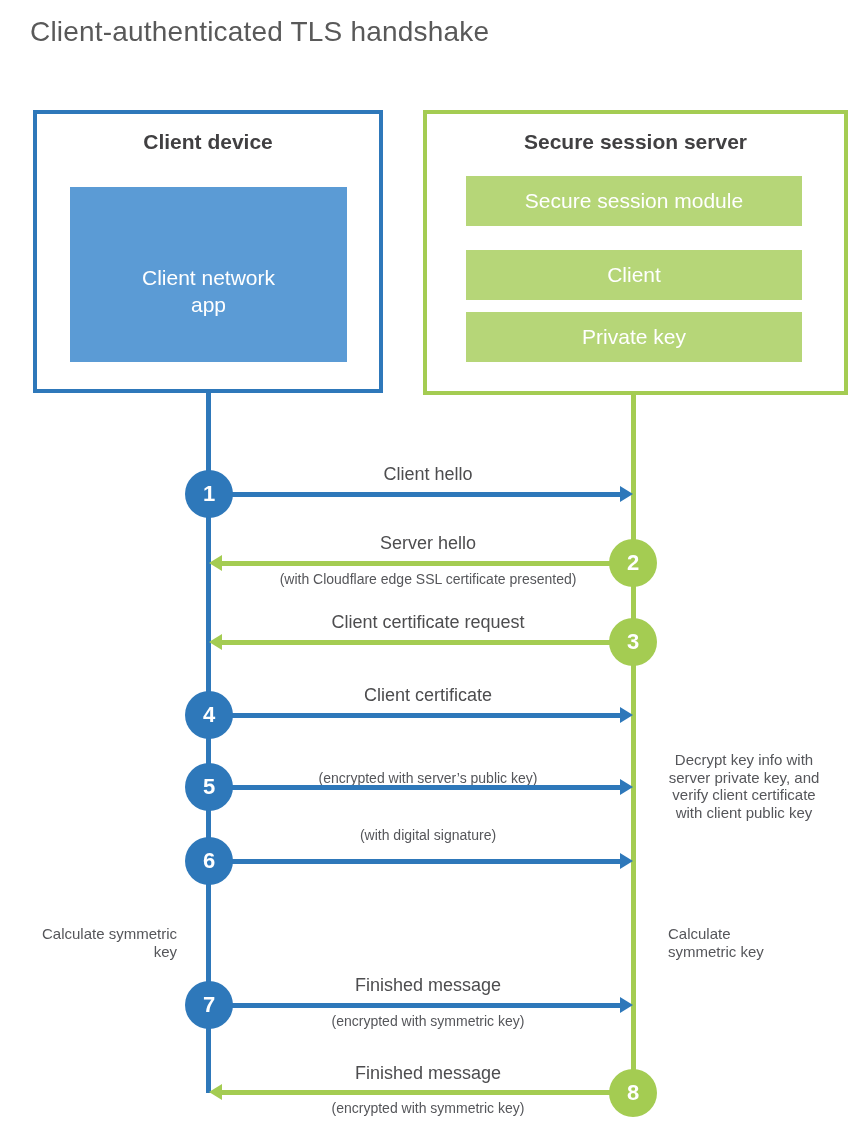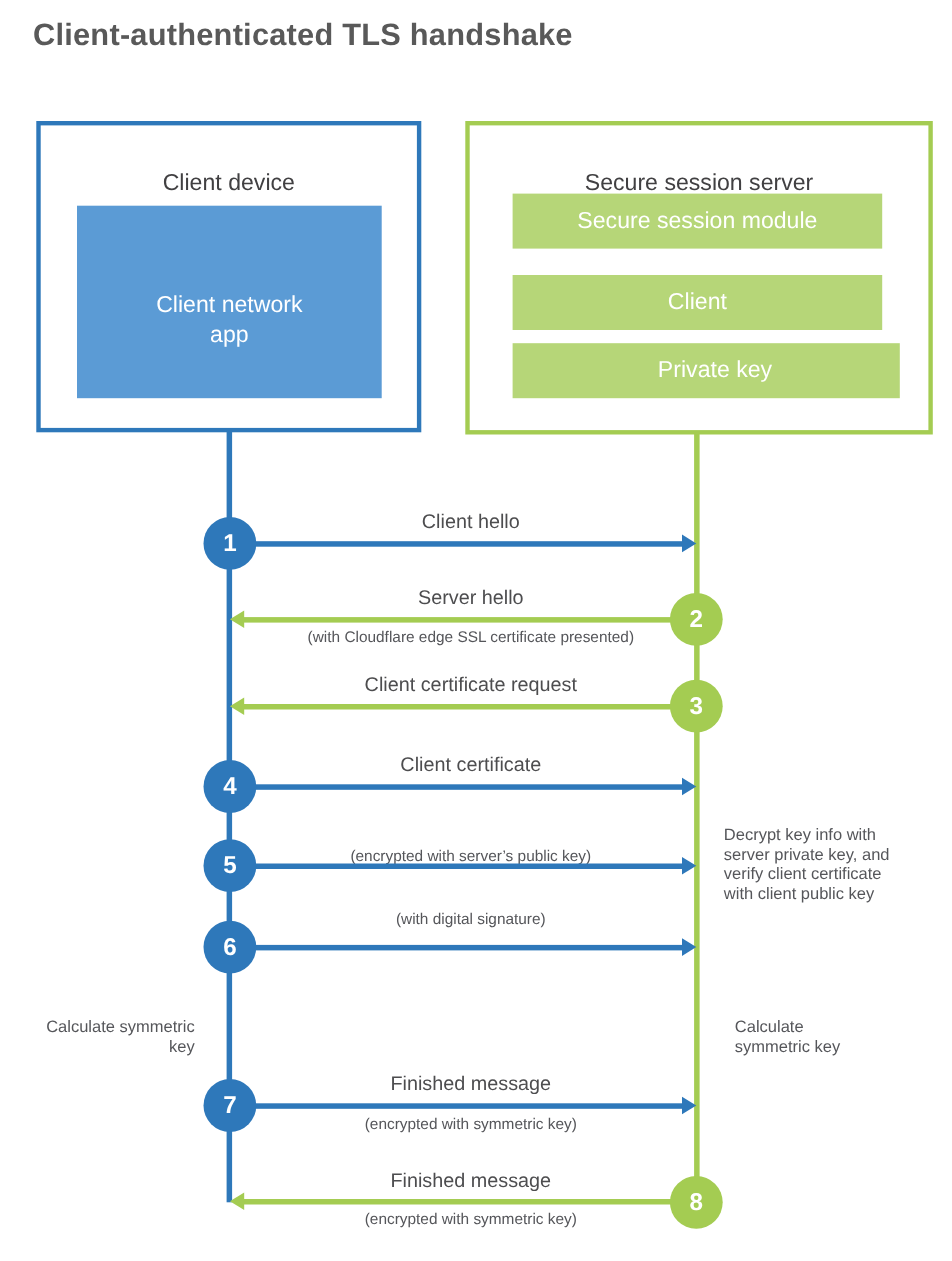--- a/index.html
+++ b/index.html
@@ -11,48 +11,48 @@
     --label-gray: #4d4d4f;
     --sub-gray: #55565a;
     --heading-dark: #414042;
   }
   html,body{margin:0;padding:0;background:#ffffff;}
   body{font-family:"Liberation Sans","DejaVu Sans",sans-serif;}
   .canvas{position:relative;width:865px;height:1146px;background:#ffffff;overflow:hidden;}
 
   .page-title{
     position:absolute;left:30px;top:16px;
-    font-size:28px;font-weight:700;color:var(--title-gray);
+    font-size:28px;font-weight:400;color:var(--title-gray);
     letter-spacing:0.2px;
   }
 
   
   .actor-box{
     position:absolute;box-sizing:border-box;background:#ffffff;
   }
   .client-box{left:33px;top:110px;width:350px;height:283px;border:4px solid var(--blue);}
   .server-box{left:423px;top:110px;width:425px;height:285px;border:4px solid var(--green);}
   .actor-title{
-    margin-top:41px;text-align:center;
-    font-size:21px;font-weight:normal;color:var(--heading-dark);
+    margin-top:16px;text-align:center;
+    font-size:21px;font-weight:bold;color:var(--heading-dark);
   }
   .client-app{
     position:absolute;left:70px;top:187px;width:277px;height:175px;
     background:var(--blue-fill);color:#ffffff;
     display:flex;align-items:center;justify-content:center;text-align:center;
     font-size:21px;line-height:27px;
   }
   .client-app span{display:inline-block;max-width:160px;margin-top:33px;}
   .server-bar{
     position:absolute;left:466px;width:336px;height:50px;
     background:var(--green-fill);color:#ffffff;
     display:flex;align-items:center;justify-content:center;
     font-size:21px;
   }
-  .bar-1{top:176px;} .bar-2{top:250px;} .bar-3{top:312px;padding-left:16px;}
+  .bar-1{top:176px;} .bar-2{top:250px;} .bar-3{top:312px;}
 
   
   .lifeline{position:absolute;width:5px;}
   .lifeline-blue{left:206px;top:391px;height:702px;background:var(--blue);}
   .lifeline-green{left:631px;top:393px;height:700px;background:var(--green);}
 
   
   .step-circle{
     position:absolute;width:48px;height:48px;border-radius:50%;
     color:#ffffff;font-size:22px;font-weight:bold;
@@ -74,21 +74,21 @@
     position:absolute;left:233px;width:390px;text-align:center;
     font-size:18px;color:var(--label-gray);z-index:1;
   }
   .step-sublabel{
     position:absolute;left:233px;width:390px;text-align:center;
     font-size:14px;color:var(--sub-gray);z-index:1;
   }
 
   
   .side-note{
-    position:absolute;font-size:15px;line-height:17.5px;color:var(--sub-gray);
+    position:absolute;font-size:15px;line-height:17.5px;color:var(--sub-gray);text-align:center;
   }
   .note-decrypt{left:658px;top:751px;width:172px;}
   .note-calc-left{left:37px;top:925px;width:140px;text-align:right;line-height:18px;}
   .note-calc-right{left:668px;top:925px;width:110px;text-align:left;line-height:18px;}
 </style>
 </head>
 <body>
 
 <div class="canvas">
 

